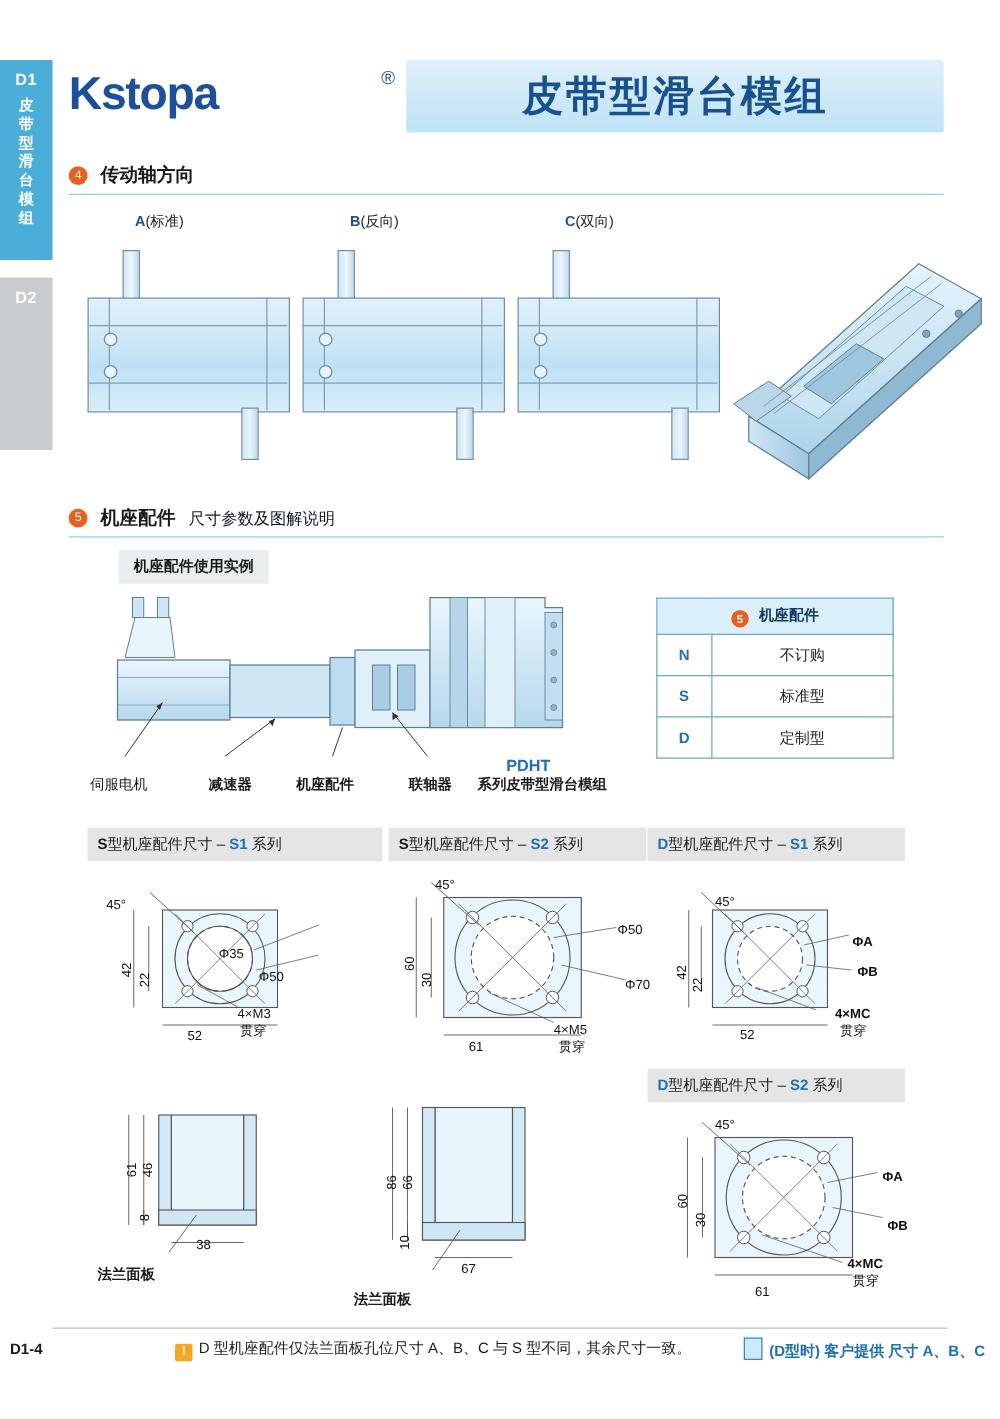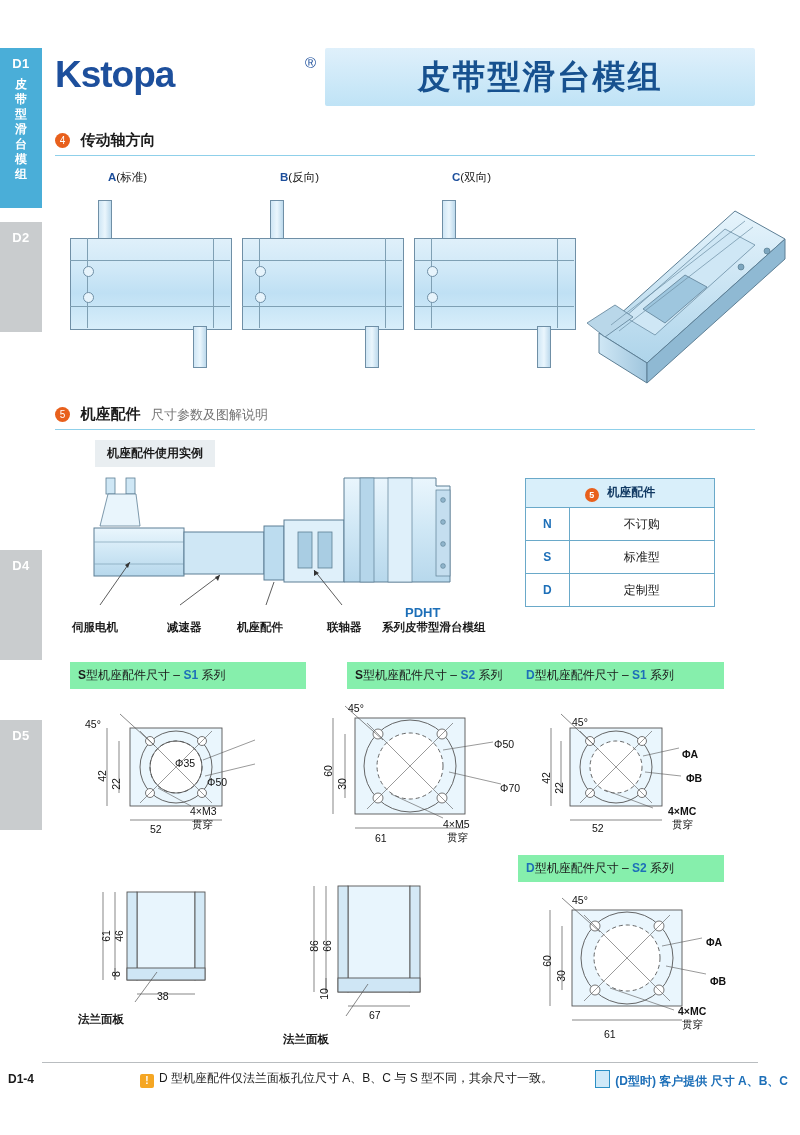--- a/index.html
+++ b/index.html
@@ -23,21 +23,21 @@
   .titlebar{position:absolute;left:270px;top:0;width:430px;height:58px;
             background:linear-gradient(to bottom,#dff0fb,#bfe3f6);border-radius:2px;}
   .titlebar span{display:block;text-align:center;line-height:58px;font-size:33px;
                  font-weight:bold;color:#17518f;letter-spacing:2px;}
   
   .sec{position:absolute;height:24px;}
   .sec .bullet{display:inline-block;width:15px;height:15px;border-radius:50%;
     background:#e8601c;color:#fff;font-size:10px;line-height:15px;text-align:center;
     vertical-align:middle;margin-right:6px;}
   .sec .txt{font-size:15px;font-weight:bold;color:#1b1b1b;vertical-align:middle;}
-  .sec .sub{font-size:13px;font-weight:normal;color:#737373;vertical-align:middle;margin-left:6px;}
+  .sec .sub{font-size:13px;font-weight:normal;color:#0f172a;vertical-align:middle;margin-left:6px;}
   .secline{position:absolute;height:1px;background:#8fd0ea;}
   
   .lbl{position:absolute;font-size:11.5px;color:#1b1b1b;white-space:nowrap;}
   .lbl b{color:#1d4f9c;}
   .blue{color:#1d6fb8;font-weight:bold;}
   
   .unitwrap{position:absolute;}
   .ubody{position:absolute;background:linear-gradient(to bottom,#dff0fa 0%,#cfe8f7 35%,#bfe0f4 60%,#d8eefa 100%);
          border:1px solid #6f8fa6;}
   .ushaft{position:absolute;background:linear-gradient(to right,#cfe6f5,#eaf6fd,#bcd9ec);
@@ -48,21 +48,21 @@
   
   .tbl{position:absolute;border:1px solid #6aa9c9;border-collapse:collapse;background:#fff;}
   .tbl td,.tbl th{border:1px solid #6aa9c9;font-size:12px;text-align:center;}
   .tbl .hdr{background:#d9effa;font-weight:bold;height:26px;color:#123a63;}
   .tbl .sub{background:#eaf6fc;font-weight:bold;height:24px;}
   .tbl td{height:30px;}
   .tbl .code{color:#1d6fb8;font-weight:bold;}
   
   .chip{position:absolute;background:#e9eef1;border:0;font-size:12px;
         font-weight:bold;color:#1b1b1b;padding:5px 12px;}
-  .dimhead{position:absolute;background:#86efac;font-size:12px;color:#1b1b1b;
+  .dimhead{position:absolute;background:#e5e5e5;font-size:12px;color:#1b1b1b;
            padding:5px 8px;white-space:nowrap;}
   .dimhead b{color:#1b1b1b;}
   .dimhead .ser{color:#1d6fb8;font-weight:bold;}
   .fcode{position:absolute;left:8px;top:1072px;font-size:12px;font-weight:bold;color:#1b1b1b;}
   .warn{position:absolute;left:140px;top:1070px;font-size:12px;color:#1b1b1b;white-space:nowrap;}
   .warnicon{display:inline-block;width:14px;height:14px;background:#f5a623;color:#fff;
             font-size:10px;font-weight:bold;text-align:center;line-height:14px;
             border-radius:2px;margin-right:5px;vertical-align:-2px;}
   .note{position:absolute;right:12px;top:1070px;font-size:12px;color:#1b1b1b;white-space:nowrap;margin-left:16px;}
   .noteicon{display:inline-block;width:13px;height:16px;border:1px solid #2b8fc4;
@@ -70,28 +70,22 @@
   .dtxt{position:absolute;font-size:10.5px;color:#111;}
 </style>
 </head>
 <body>
 
 <div class="rail">
   <div class="tab active" style="top:48px;height:160px;">
     <span class="code">D1</span>
     <span class="vtxt">皮带型滑台模组</span>
   </div>
-  <div class="tab" style="top:222px;height:110px;">
+  <div class="tab" style="top:222px;height:138px;">
     <span class="code">D2</span>
-  </div>
-  <div class="tab" style="top:550px;height:110px;">
-    <span class="code">D4</span>
-  </div>
-  <div class="tab" style="top:720px;height:110px;">
-    <span class="code">D5</span>
   </div>
 </div>
 
 <div class="header">
   <div class="logo"><span>Kstopa</span></div>
   <div class="reg">®</div>
   <div class="titlebar">
     <span>皮带型滑台模组</span>
   </div>
 </div>
@@ -216,21 +210,21 @@
 
   <line x1="30" y1="135" x2="60" y2="92" stroke="#333" stroke-width="0.8"></line>
   <polygon points="60,92 55,95 58,98" fill="#333"></polygon>
   <line x1="110" y1="135" x2="150" y2="105" stroke="#333" stroke-width="0.8"></line>
   <polygon points="150,105 145,107 148,111" fill="#333"></polygon>
   <line x1="196" y1="135" x2="204" y2="112" stroke="#333" stroke-width="0.8"></line>
   <line x1="272" y1="135" x2="244" y2="100" stroke="#333" stroke-width="0.8"></line>
   <polygon points="244,100 244,106 249,103" fill="#333"></polygon>
 </svg>
 
-<div class="lbl" style="left:72px;top:620px;font-weight:bold;">伺服电机</div>
+<div class="lbl" style="left:72px;top:620px;font-weight:normal;">伺服电机</div>
 <div class="lbl" style="left:167px;top:620px;font-weight:bold;">减速器</div>
 <div class="lbl" style="left:237px;top:620px;font-weight:bold;">机座配件</div>
 <div class="lbl" style="left:327px;top:620px;font-weight:bold;">联轴器</div>
 <div class="lbl blue" style="left:405px;top:605px;font-size:13px;">PDHT</div>
 <div class="lbl" style="left:382px;top:620px;font-weight:bold;">系列皮带型滑台模组</div>
 
 <table class="tbl" style="left:525px;top:478px;width:190px;">
   <tbody>
       <tr>
         <td class="hdr" colspan="2">
@@ -251,21 +245,21 @@
     <td>定制型</td>
   </tr>
 </tbody>
   </table>
 
 <div class="dimhead" style="left:70px;top:662px;width:220px;">
   <b>S</b><span>型机座配件尺寸 –</span>
   <span class="ser">S1</span>
   <span>系列</span>
 </div>
-<div class="dimhead" style="left:311px;top:662px;width:190px;margin-left:36px;">
+<div class="dimhead" style="left:311px;top:662px;width:190px;">
   <b>S</b><span>型机座配件尺寸 –</span>
   <span class="ser">S2</span>
   <span>系列</span>
 </div>
 <div class="dimhead" style="left:518px;top:662px;width:190px;">
   <b class="ser">D</b><span>型机座配件尺寸 –</span>
   <span class="ser">S1</span>
   <span>系列</span>
 </div>
 <div class="dimhead" style="left:518px;top:855px;width:190px;">

